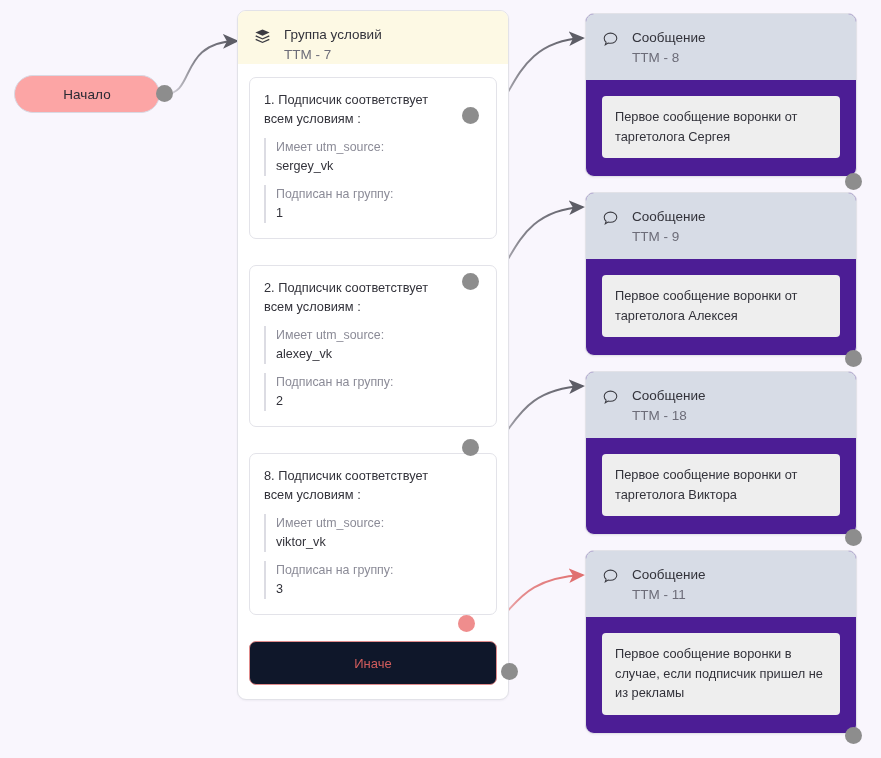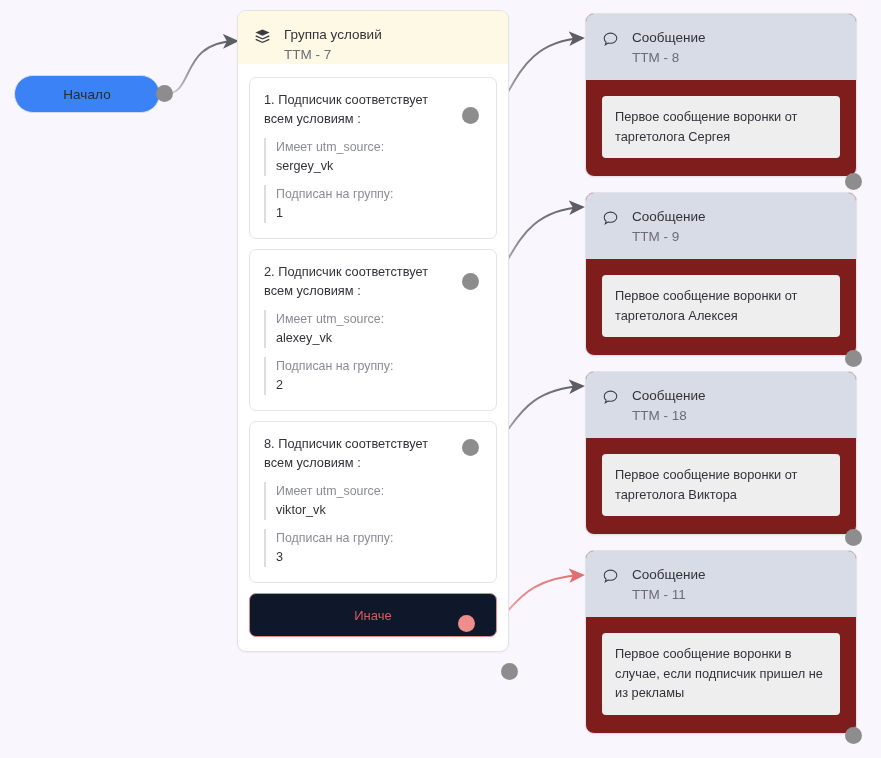--- a/index.html
+++ b/index.html
@@ -29,21 +29,21 @@
     z-index: 5;
   }
 
   
   .start-node {
     position: absolute;
     left: 14px;
     top: 75px;
     width: 146px;
     height: 38px;
-    background: #3b82f6;
+    background: #fca5a5;
     border: 1px solid #d9d9e3;
     border-radius: 19px;
     display: flex;
     align-items: center;
     justify-content: center;
     box-sizing: border-box;
     z-index: 10;
   }
   .start-label {
     font-size: 13.5px;
@@ -96,21 +96,21 @@
     line-height: 19px;
     margin-top: 1px;
   }
   .layers-icon { margin-top: 3px; flex: 0 0 auto; }
   .bubble-icon { margin-top: 3px; flex: 0 0 auto; }
 
   .group-body {
     padding: 13px 11px 14px 11px;
     display: flex;
     flex-direction: column;
-    gap: 10px;
+    gap: 26px;
   }
 
   
   .cond-box {
     position: relative;
     border: 1px solid #e3e3e9;
     border-radius: 7px;
     background: #ffffff;
     padding: 13px 14px 15px 14px;
     box-sizing: border-box;
@@ -154,21 +154,21 @@
   .else-label {
     font-size: 13px;
     color: #d05c5c;
   }
 
   
   .msg-card {
     position: absolute;
     left: 585px;
     width: 272px;
-    background: #7f1d1d;
+    background: #4c1d95;
     border: 1px solid #e2e2e8;
     border-radius: 9px;
     box-sizing: border-box;
     z-index: 10;
     box-shadow: 0 1px 2px rgba(40,30,60,.05);
   }
   .msg-head {
     background: #d7dce6;
     border-radius: 8px 8px 0 0;
     padding: 14px 14px 13px 16px;

